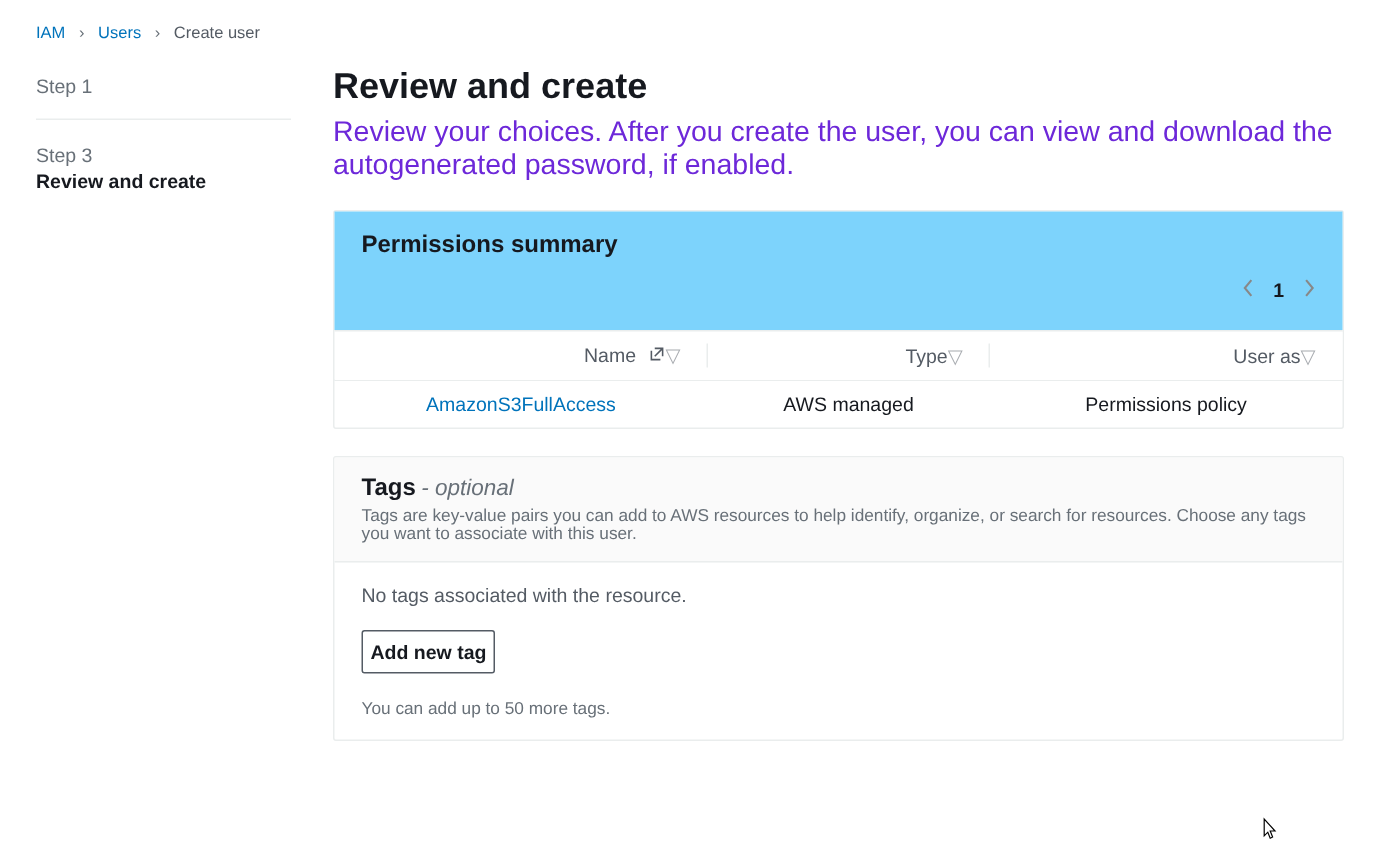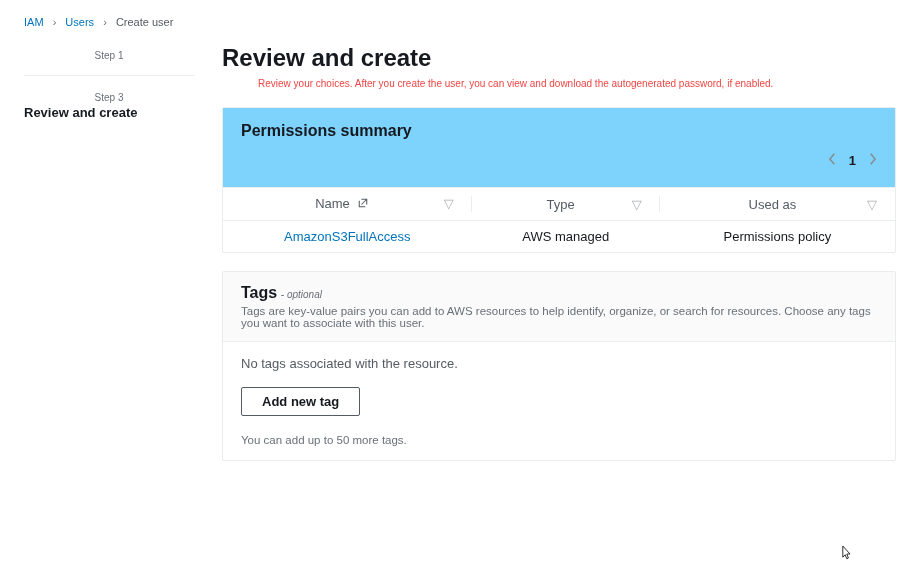--- a/index.html
+++ b/index.html
@@ -6,50 +6,50 @@
 body { font-family: "Amazon Ember", "Helvetica Neue", Arial, sans-serif; font-size: 13px; color: #16191f; background: #fff; width: 920px; height: 569px; overflow: hidden; }
 .page { display: flex; flex-direction: column; padding: 16px 24px 0 24px; }
 .breadcrumb { font-size: 11px; margin-bottom: 16px; }
 .breadcrumb a { color: #0073bb; text-decoration: none; }
 .breadcrumb .sep { color: #687078; margin: 0 6px; }
 .breadcrumb .current { color: #545b64; }
 .body-row { display: flex; gap: 28px; }
 .steps { width: 170px; flex: none; }
 .step { padding: 6px 0 12px 0; border-bottom: 1px solid #eaeded; margin-bottom: 10px; }
 .step:last-child { border-bottom: none; }
-.step-label { font-size: 10px; color: #687078; margin-bottom: 2px; text-align: center; }
+.step-label { font-size: 13px; color: #687078; margin-bottom: 2px; }
 .step-title { font-size: 13px; color: #0073bb; }
 .step.active .step-title { color: #16191f; font-weight: 700; }
 .main { flex: 1; }
 .h1 { font-size: 24px; font-weight: 700; margin-bottom: 6px; }
-.subtext { font-size: 10px; color: #ef4444; margin-bottom: 18px; margin-left: 36px; }
+.subtext { font-size: 19px; color: #6d28d9; margin-bottom: 18px; }
 .panel { border: 1px solid #eaeded; background: #fff; border-radius: 2px; margin-bottom: 18px; }
 .panel-header { background: #fafafa; padding: 14px 18px; border-bottom: 1px solid #eaeded; font-size: 16px; font-weight: 700; }
 .panel-body { padding: 14px 18px; }
 .detail-row { display: flex; }
 .detail-col { flex: 1; padding-right: 20px; }
 .detail-label { color: #545b64; font-size: 13px; margin-bottom: 4px; }
 .detail-val { color: #16191f; font-size: 13px; }
 .perm-header { background: #7dd3fc; padding: 14px 18px 18px 18px; }
 .perm-title { font-size: 16px; font-weight: 700; }
 .pager { display: flex; justify-content: flex-end; align-items: center; gap: 12px; margin-top: 12px; color: #545b64; }
 .pager svg { width: 9px; height: 14px; }
 .pager .num { color: #16191f; font-weight: 600; }
 table { width: 100%; border-collapse: collapse; }
-th { text-align: center; font-weight: 400; color: #545b64; font-size: 13px; padding: 8px 18px; border-top: 1px solid #eaeded; border-bottom: 1px solid #eaeded; background: #fff; position: relative; }
+th { text-align: right; font-weight: 400; color: #545b64; font-size: 13px; padding: 8px 18px; border-top: 1px solid #eaeded; border-bottom: 1px solid #eaeded; background: #fff; position: relative; }
 th::after { content: ""; position: absolute; right: 0; top: 25%; height: 50%; border-right: 1px solid #eaeded; }
 th:last-child::after { display: none; }
 th .sort { float: right; opacity: 0.5; }
 td { padding: 8px 18px; font-size: 13px; text-align: center; }
 td a { color: #0073bb; text-decoration: none; }
 .tags-header { background: #fafafa; padding: 12px 18px; border-bottom: 1px solid #eaeded; }
 .tags-title { font-weight: 700; font-size: 16px; display: inline; }
-.optional { font-style: italic; color: #687078; font-weight: 400; font-size: 10px; }
+.optional { font-style: italic; color: #687078; font-weight: 400; font-size: 15px; }
 .tags-desc { font-size: 11.5px; color: #687078; margin-top: 3px; }
-.btn { display: inline-block; border: 1px solid #545b64; background: #fff; padding: 6px 20px; font-size: 13px; font-weight: 700; color: #16191f; border-radius: 2px; cursor: pointer; }
+.btn { display: inline-block; border: 1px solid #545b64; background: #fff; padding: 6px 5px; font-size: 13px; font-weight: 700; color: #16191f; border-radius: 2px; cursor: pointer; }
 .note { font-size: 11.5px; color: #687078; margin-top: 18px; }
 .cursor { position: absolute; width: 16px; height: 20px; pointer-events: none; }
 .ext-icon { display: inline-block; vertical-align: middle; margin-left: 4px; }
 </style>
 </head>
 <body>
 
 <div class="page">
 
   <div class="breadcrumb">
@@ -99,21 +99,21 @@
                 <span class="ext-icon"><svg width="12" height="12" viewBox="0 0 16 16">
                       <path d="M6 3h7v7M13 3 6 10M11 13H3V5" fill="none" stroke="#545b64" stroke-width="1.4"></path>
                     </svg></span>
                 <span class="sort">▽</span>
               </th>
               <th style="width:28%">
                 <span>Type</span>
                 <span class="sort">▽</span>
               </th>
               <th>
-                <span>Used as</span>
+                <span>User as</span>
                 <span class="sort">▽</span>
               </th>
             </tr>
           </thead>
           <tbody>
             <tr>
               <td><a href="#">AmazonS3FullAccess</a></td>
               <td>AWS managed</td>
               <td>Permissions policy</td>
             </tr>

